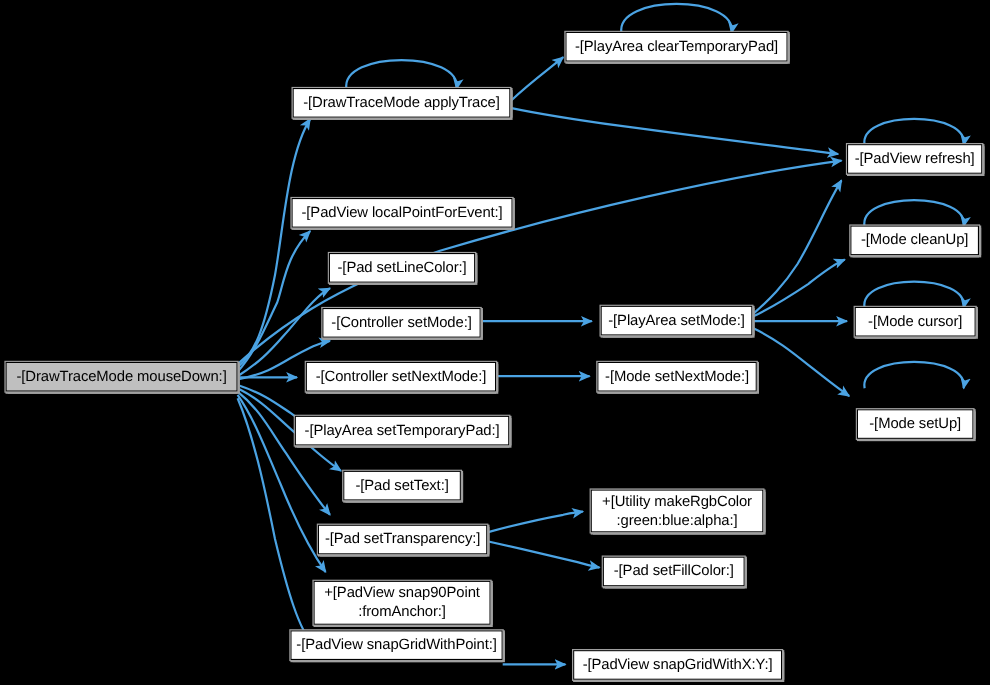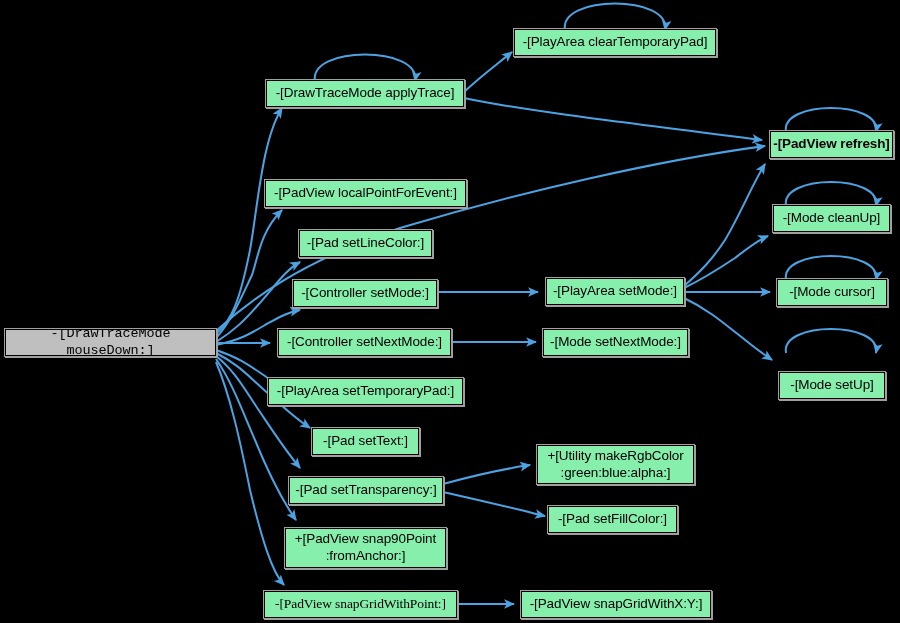--- a/index.html
+++ b/index.html
@@ -3,21 +3,21 @@
 <meta charset="utf-8">
 <style>
   html,body{margin:0;padding:0;background:#000;}
   body{width:900px;height:623px;overflow:hidden;
        font-family:"Liberation Sans","DejaVu Sans",sans-serif;}
   #canvas{position:relative;width:900px;height:623px;background:#000;}
   svg{position:absolute;top:0;left:0;width:900px;height:623px;}
   .nodebox{
     position:absolute;
     box-sizing:border-box;
-    background:#86efac;
+    background:#ffffff;
     border:1px solid #000;
     box-shadow:2px 2px 0 0 #a0a0a0, 2px 0 0 0 #a0a0a0, 0 2px 0 0 #a0a0a0;
     outline:1px solid #a0a0a0;
     display:flex;align-items:center;justify-content:center;
     text-align:center;
     color:#000;
     font-size:13.5px;
     line-height:1.25;
     letter-spacing:-0.1px;
     white-space:pre-line;
@@ -62,37 +62,37 @@
     <g id="loops-group">
         <path d="M315,81 C309,45.8 421,45.8 415,81" fill="none" stroke="#4ba3e3" stroke-width="2" marker-end="url(#arrow)"></path>
         <path d="M565,30 C559,-5.200000000000003 671,-5.200000000000003 665,30" fill="none" stroke="#4ba3e3" stroke-width="2" marker-end="url(#arrow)"></path>
         <path d="M786,132 C780,100 882,100 876,132" fill="none" stroke="#4ba3e3" stroke-width="2" marker-end="url(#arrow)"></path>
         <path d="M786,206 C780,174 882,174 876,206" fill="none" stroke="#4ba3e3" stroke-width="2" marker-end="url(#arrow)"></path>
         <path d="M786,280 C780,248 882,248 876,280" fill="none" stroke="#4ba3e3" stroke-width="2" marker-end="url(#arrow)"></path>
         <path d="M786,353 C780,321 882,321 876,353" fill="none" stroke="#4ba3e3" stroke-width="2" marker-end="url(#arrow)"></path>
       </g>
   </svg>
   <div id="nodes-layer">
-      <div class="nodebox root" style="left: 5px; top: 329px; width: 211px; height: 27px; font-family: Liberation Mono, monospace;">-[DrawTraceMode mouseDown:]</div>
+      <div class="nodebox root" style="left: 5px; top: 329px; width: 211px; height: 27px;">-[DrawTraceMode mouseDown:]</div>
       <div class="nodebox" style="left: 266px; top: 80px; width: 198px; height: 27px;">-[DrawTraceMode applyTrace]</div>
       <div class="nodebox" style="left: 514px; top: 29px; width: 202px; height: 27px;">-[PlayArea clearTemporaryPad]</div>
-      <div class="nodebox" style="left: 770px; top: 131px; width: 123px; height: 27px; font-weight: bold;">-[PadView refresh]</div>
+      <div class="nodebox" style="left: 770px; top: 131px; width: 123px; height: 27px;">-[PadView refresh]</div>
       <div class="nodebox" style="left: 265px; top: 180px; width: 201px; height: 27px;">-[PadView localPointForEvent:]</div>
       <div class="nodebox" style="left: 299px; top: 230px; width: 133px; height: 27px;">-[Pad setLineColor:]</div>
       <div class="nodebox" style="left: 293px; top: 280px; width: 144px; height: 27px; text-align: right;">-[Controller setMode:]</div>
       <div class="nodebox" style="left: 546px; top: 278px; width: 138px; height: 27px;">-[PlayArea setMode:]</div>
       <div class="nodebox" style="left: 773px; top: 205px; width: 117px; height: 27px;">-[Mode cleanUp]</div>
       <div class="nodebox" style="left: 777px; top: 279px; width: 110px; height: 27px;">-[Mode cursor]</div>
       <div class="nodebox" style="left: 779px; top: 372px; width: 106px; height: 27px;">-[Mode setUp]</div>
       <div class="nodebox" style="left: 278px; top: 329px; width: 173px; height: 27px;">-[Controller setNextMode:]</div>
       <div class="nodebox" style="left: 543px; top: 329px; width: 145px; height: 27px; text-align: right;">-[Mode setNextMode:]</div>
       <div class="nodebox" style="left: 268px; top: 378px; width: 195px; height: 27px;">-[PlayArea setTemporaryPad:]</div>
       <div class="nodebox" style="left: 312px; top: 428px; width: 107px; height: 27px;">-[Pad setText:]</div>
       <div class="nodebox" style="left: 289px; top: 477px; width: 154px; height: 27px;">-[Pad setTransparency:]</div>
       <div class="nodebox" style="left: 537px; top: 445px; width: 157px; height: 39px;">+[Utility makeRgbColor
 :green:blue:alpha:]</div>
       <div class="nodebox" style="left: 548px; top: 506px; width: 129px; height: 27px;">-[Pad setFillColor:]</div>
       <div class="nodebox" style="left: 285px; top: 528px; width: 161px; height: 40px;">+[PadView snap90Point
 :fromAnchor:]</div>
-      <div class="nodebox" style="left: 264px; top: 591px; width: 193px; height: 27px; font-family: Liberation Serif, serif;">-[PadView snapGridWithPoint:]</div>
+      <div class="nodebox" style="left: 264px; top: 573px; width: 193px; height: 27px;">-[PadView snapGridWithPoint:]</div>
       <div class="nodebox" style="left: 521px; top: 591px; width: 190px; height: 27px;">-[PadView snapGridWithX:Y:]</div>
     </div>
 </div>
 
 </body></html>

